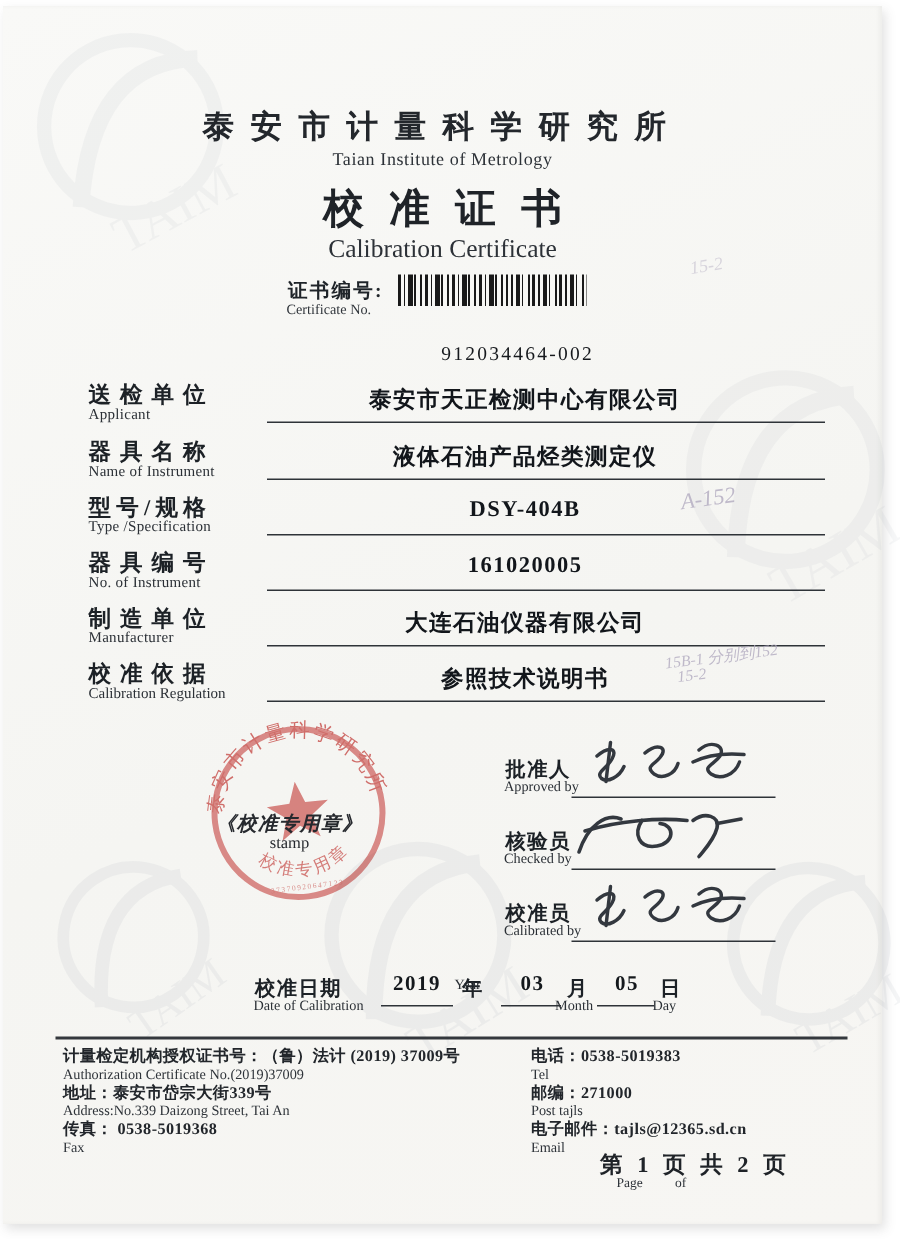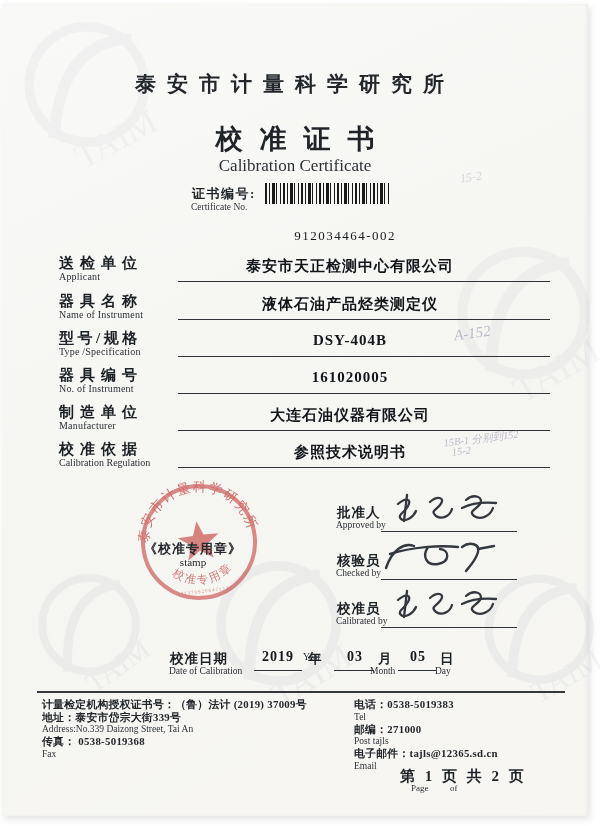--- a/index.html
+++ b/index.html
@@ -44,21 +44,21 @@
                letter-spacing:.2px; white-space:nowrap; }
   .fvalue { position:absolute; left:178px; width:340px; top:3px; text-align:center;
             font-size:15px; font-weight:600; letter-spacing:1px; color:#12161b; }
   .fline { position:absolute; left:176px; width:372px; top:27px; border-top:1.6px solid #2e3338; }
   
   .pencil { position:absolute; color:#b2abc0; font-style:italic; opacity:.8; white-space:nowrap; }
   
   .stamp-svg { position:absolute; left:132px; top:473px; width:130px; height:130px;
                opacity:.8; mix-blend-mode:multiply; transform:rotate(-7deg); }
   .stamp-printed { position:absolute; left:116px; top:536px; width:150px; text-align:center;
-                   font-size:13px; font-weight:600; color:#26292e; letter-spacing:1px; }
+                   font-size:13px; font-weight:600; color:#26292e; letter-spacing:1px;font-style:italic; }
   .stamp-printed-en { position:absolute; left:116px; top:552px; width:150px; text-align:center;
                       font-size:11px; color:#26292e; }
   
   .arow { position:absolute; left:0; width:100%; height:40px; }
   .alabel-cn { position:absolute; left:335px; top:0; font-size:13.5px; font-weight:700;
                letter-spacing:1px; color:#1c2126; }
   .alabel-en { position:absolute; left:334px; top:16px; font-size:9.5px; color:#2b3036; }
   .aline { position:absolute; left:379px; width:136px; top:27px; border-top:1.4px solid #2e3338; }
   .sig { position:absolute; }
   
@@ -114,20 +114,21 @@
     </div>
     <div class="wm" style="left:470px;top:560px;width:140px;height:140px;transform:rotate(-30deg);opacity:.07;">
       <svg viewBox="0 0 100 100">
           <circle cx="50" cy="46" r="36" fill="none" stroke="#6f7a8c" stroke-width="6"></circle>
           <path d="M16 66 Q48 14 88 34" stroke="#6f7a8c" stroke-width="7" fill="none"></path>
           <text x="50" y="92" font-size="22" fill="#6f7a8c" text-anchor="middle">TAIM</text>
         </svg>
     </div>
 
     <div class="org-cn">泰安市计量科学研究所</div>
+    <div class="org-en">Taian Institute of Metrology</div>
     <div class="title-cn">校准证书</div>
     <div class="title-en">Calibration Certificate</div>
 
     <div class="certno-label">证书编号:</div>
     <div class="certno-label-en">Certificate No.</div>
     <div class="barcode"></div>
     <div class="certno-value">912034464-002</div>
 
     <div class="pencil" style="left:458px;top:166px;font-size:12px;transform:rotate(-9deg);opacity:.45;">15-2</div>
 
@@ -245,20 +246,21 @@
     <div class="d-cn" style="left:376px;top:646px;">月</div>
     <div class="d-en" style="left:368px;top:662px;">Month</div>
     <div class="d-num" style="left:400px;top:645px;width:32px;">05</div>
     <div class="d-line" style="left:396px;top:666px;width:38px;"></div>
     <div class="d-cn" style="left:438px;top:646px;">日</div>
     <div class="d-en" style="left:433px;top:662px;">Day</div>
 
     <div class="sep"></div>
     <div class="fcol" style="left:40px;">
       <div class="cnl">计量检定机构授权证书号：（鲁）法计 (2019) 37009号</div>
+      <div class="enl">Authorization Certificate No.(2019)37009</div>
       <div class="cnl">地址：泰安市岱宗大街339号</div>
       <div class="enl">Address:No.339 Daizong Street, Tai An</div>
       <div class="cnl">传真： 0538-5019368</div>
       <div class="enl">Fax</div>
     </div>
     <div class="fcol" style="left:352px;">
       <div class="cnl">电话：0538-5019383</div>
       <div class="enl">Tel</div>
       <div class="cnl">邮编：271000</div>
       <div class="enl">Post tajls</div>

